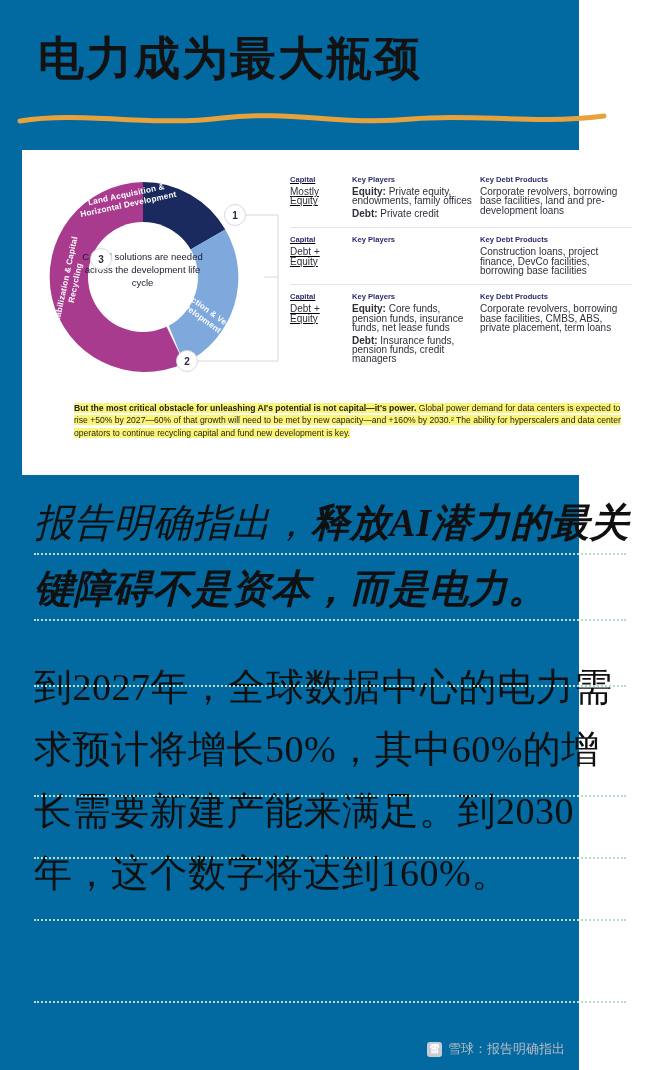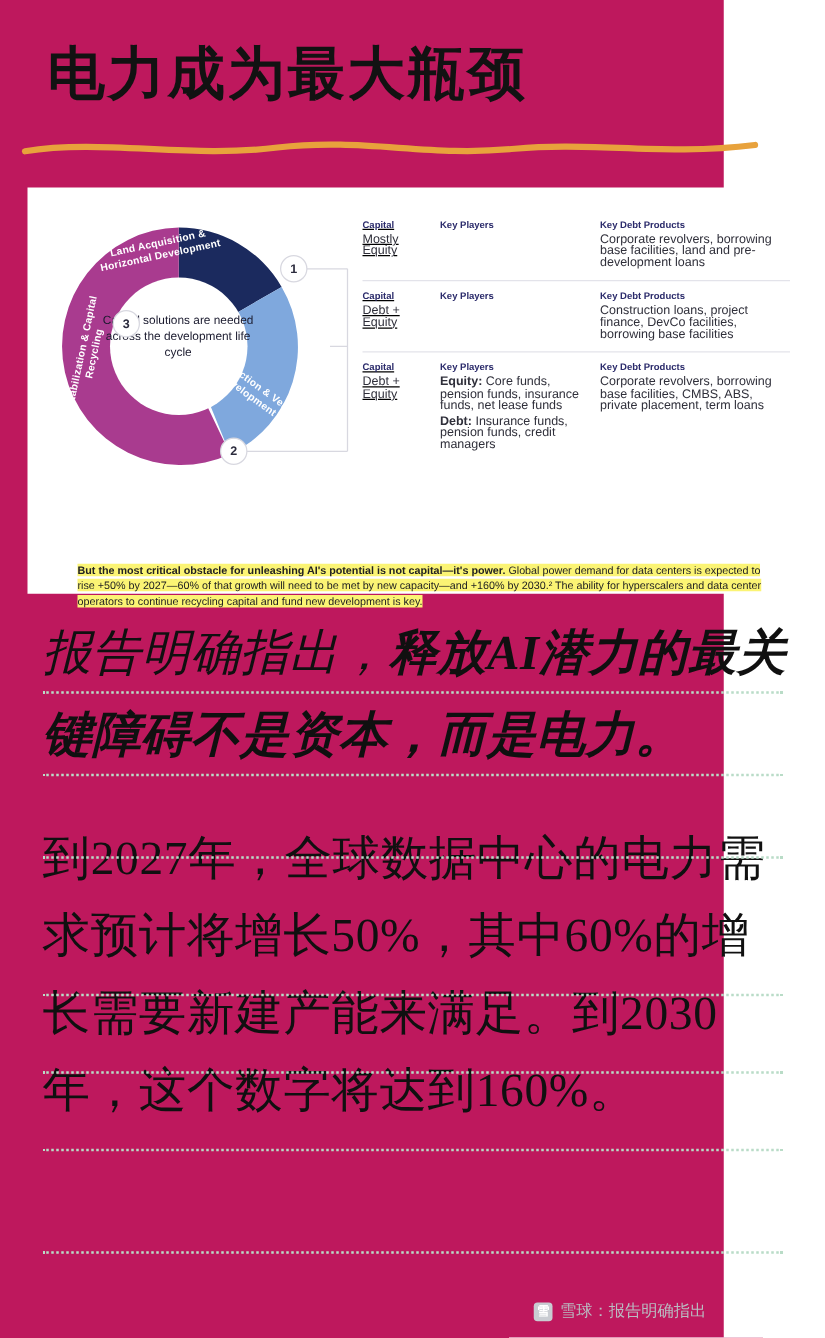--- a/index.html
+++ b/index.html
@@ -6,21 +6,21 @@
   html, body {
     margin: 0; padding: 0;
     width: 660px; height: 1070px;
     background: #ffffff;
     font-family: "Liberation Sans", sans-serif;
     overflow: hidden;
   }
   .page {
     position: relative;
     width: 579px; height: 1070px;
-    background: #be185d;
+    background: #0369a1;
   }
 
   
   .title {
     position: absolute;
     left: 38px; top: 28px;
     font-family: "Liberation Serif", serif;
     font-weight: bold;
     font-size: 46px;
     letter-spacing: 2px;
@@ -106,26 +106,25 @@
     font-size: 10px;
     color: #2f2f3a;
     line-height: 9.4px;
   }
   .cbody b { font-weight: bold; }
   .cbody .blk { margin-bottom: 3px; }
 
   
   .note {
     position: absolute;
-    left: 40px; top: 252px;
+    left: 52px; top: 252px;
     width: 556px;
     font-size: 8.6px;
     line-height: 12.4px;
     color: #222;
-    margin-top: 48px;
   }
   .note .hl {
     background: #fbf474;
     box-decoration-break: clone;
     -webkit-box-decoration-break: clone;
   }
   .note b { font-weight: bold; }
 
   
   .body {
@@ -218,20 +217,24 @@
 
     <div class="tbl">
 
       <div class="trow">
         <div class="tcol c1">
           <div class="chead">Capital</div>
           <div class="cbody">Mostly Equity</div>
         </div>
         <div class="tcol c2">
           <div class="chead">Key Players</div>
+          <div class="cbody">
+            <div class="blk"><b>Equity:</b><span> Private equity, endowments, family offices</span></div>
+            <div><b>Debt:</b><span> Private credit</span></div>
+          </div>
         </div>
         <div class="tcol c3">
           <div class="chead">Key Debt Products</div>
           <div class="cbody">Corporate revolvers, borrowing base facilities, land and pre-development loans</div>
         </div>
       </div>
 
       <div class="trow">
         <div class="tcol c1">
           <div class="chead">Capital</div>

